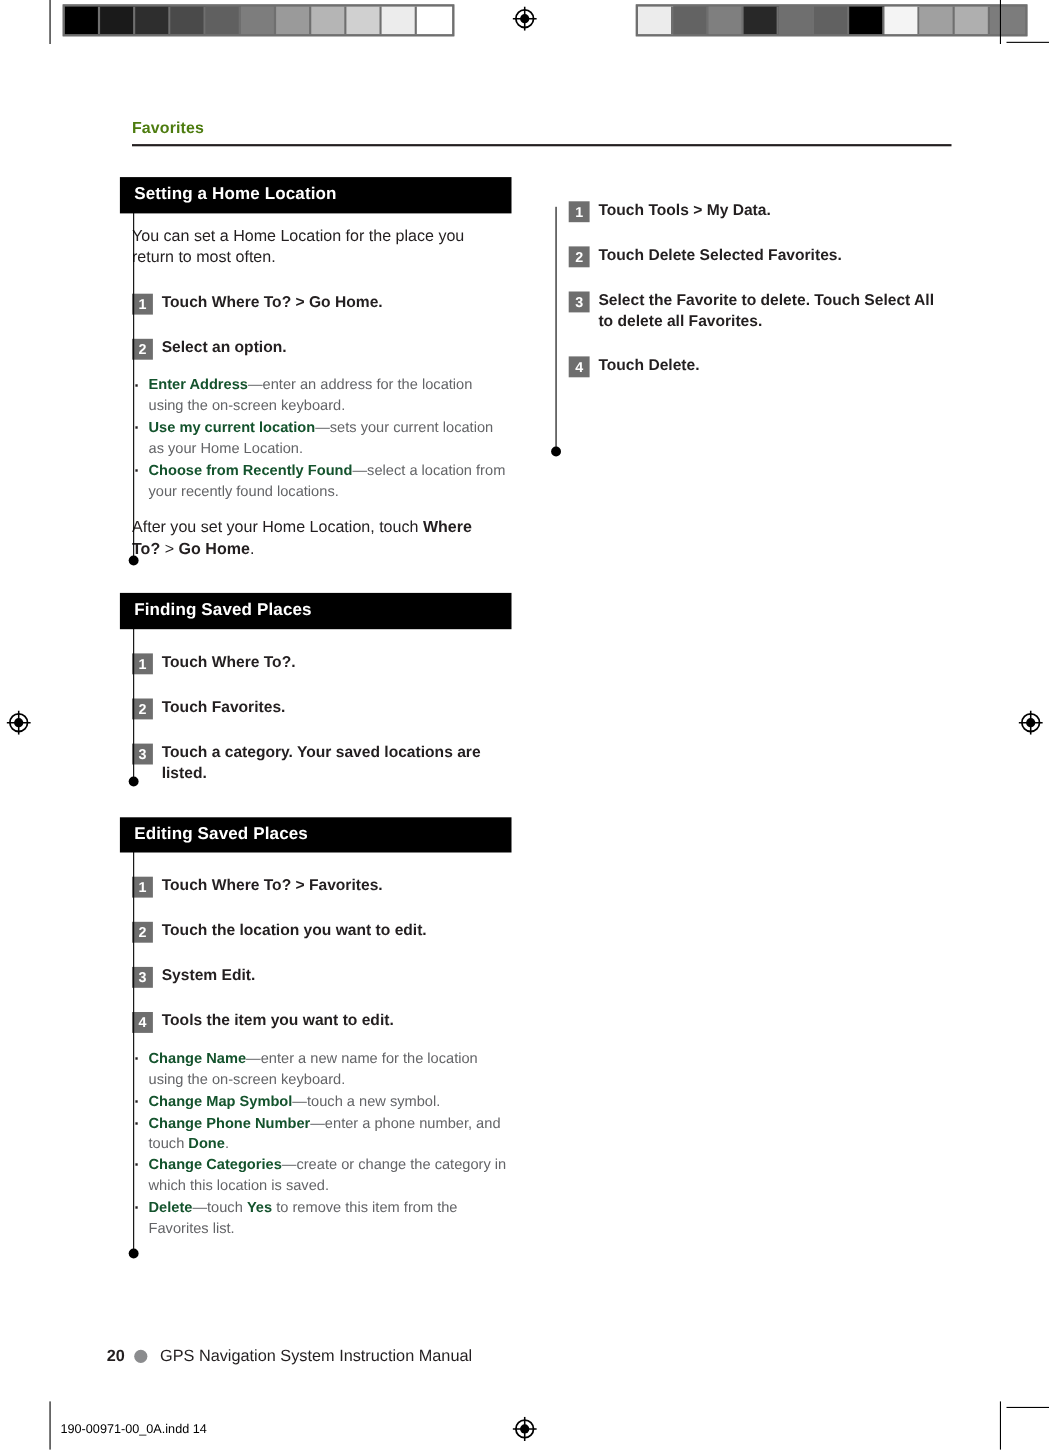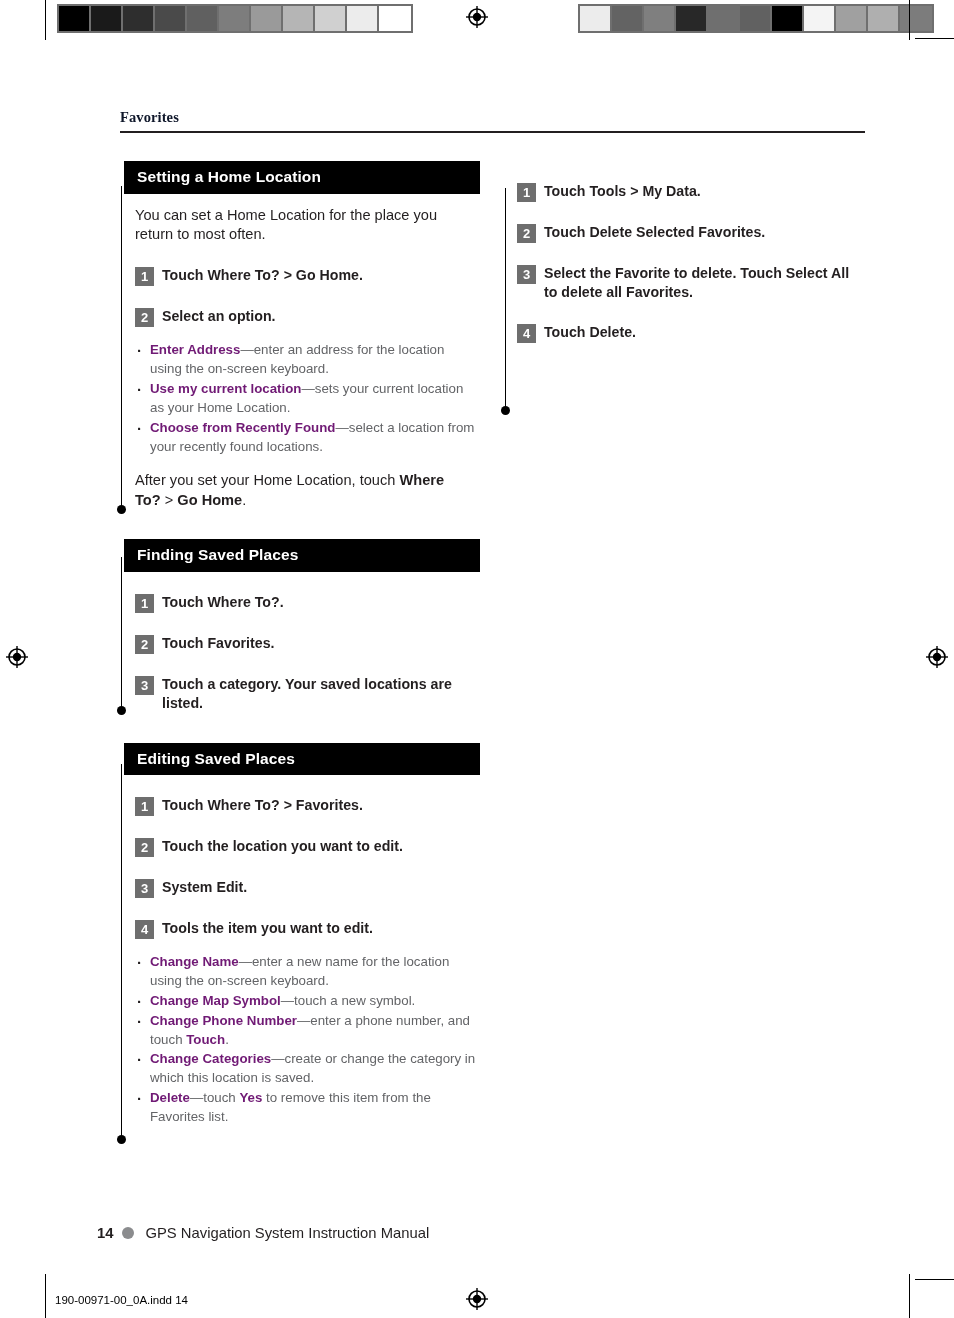--- a/index.html
+++ b/index.html
@@ -65,38 +65,37 @@
     width: 954px; height: 1318px;
   }
 
   .running-head {
     position: absolute;
     left: 120px;
     top: 109px;
     font-size: 14.5px;
     font-weight: bold;
     letter-spacing: 0.1px;
-    color: #0f172a;
-    font-family: Liberation Serif, serif;
+    color: #4d7c0f;
   }
   .head-rule {
     position: absolute;
     left: 120px;
     top: 131px;
     width: 745px;
     height: 2px;
     background: #231f20;
   }
 
   
   .col {
     position: absolute;
     top: 161px;
   }
-  #col-left  { left: 124px; width: 356px; }
+  #col-left  { left: 109px; width: 356px; }
   #col-right { left: 506px; width: 359px; }
 
   .section { position: relative; }
 
   .section-header {
     background: #000000;
     color: #ffffff;
     font-size: 15.5px;
     font-weight: bold;
     line-height: 1;
@@ -158,21 +157,21 @@
   }
   .bullet::before {
     content: "\00B7";
     position: absolute;
     left: 2px;
     top: -1px;
     color: #231f20;
     font-weight: bold;
     font-size: 15px;
   }
-  .bullet b { color: #701a75; font-weight: bold; }
+  .bullet b { color: #14532d; font-weight: bold; }
 
   .after-note {
     font-size: 14.6px;
     line-height: 1.37;
     color: #231f20;
     padding-right: 4px;
   }
   .after-note b { font-weight: bold; }
 
   
@@ -377,21 +376,21 @@
         </ul>
 
         <ul class="bullets">
           <li class="bullet">
             <b>Change Name</b><span>—enter a new name for the location using the on-screen keyboard.</span>
           </li>
           <li class="bullet">
             <b>Change Map Symbol</b><span>—touch a new symbol.</span>
           </li>
           <li class="bullet">
-            <b>Change Phone Number</b><span>—enter a phone number, and touch </span><b>Touch</b><span>.</span>
+            <b>Change Phone Number</b><span>—enter a phone number, and touch </span><b>Done</b><span>.</span>
           </li>
           <li class="bullet">
             <b>Change Categories</b><span>—create or change the category in which this location is saved.</span>
           </li>
           <li class="bullet">
             <b>Delete</b><span>—touch </span><b>Yes</b><span> to remove this item from the Favorites list.</span>
           </li>
         </ul>
       </div>
     </div>
@@ -428,20 +427,20 @@
   <div class="thread" style="left:121px; top:557px; height:154px;"></div>
   <div class="thread-dot" style="left:117px; top:706px;"></div>
 
   <div class="thread" style="left:121px; top:764px; height:376px;"></div>
   <div class="thread-dot" style="left:117px; top:1135px;"></div>
 
   <div class="thread" style="left:505px; top:188px; height:222px;"></div>
   <div class="thread-dot" style="left:501px; top:406px;"></div>
 
   <div class="folio">
-    <span class="folio-num">14</span>
+    <span class="folio-num">20</span>
     <span class="folio-dot"></span>
     <span>GPS Navigation System Instruction Manual</span>
   </div>
 </div>
 
 <div class="slug" id="slug-left">190-00971-00_0A.indd   14</div>
 <div class="slug" id="slug-right">12/12/2008   2:27:32 PM</div>
 
 </body></html>

